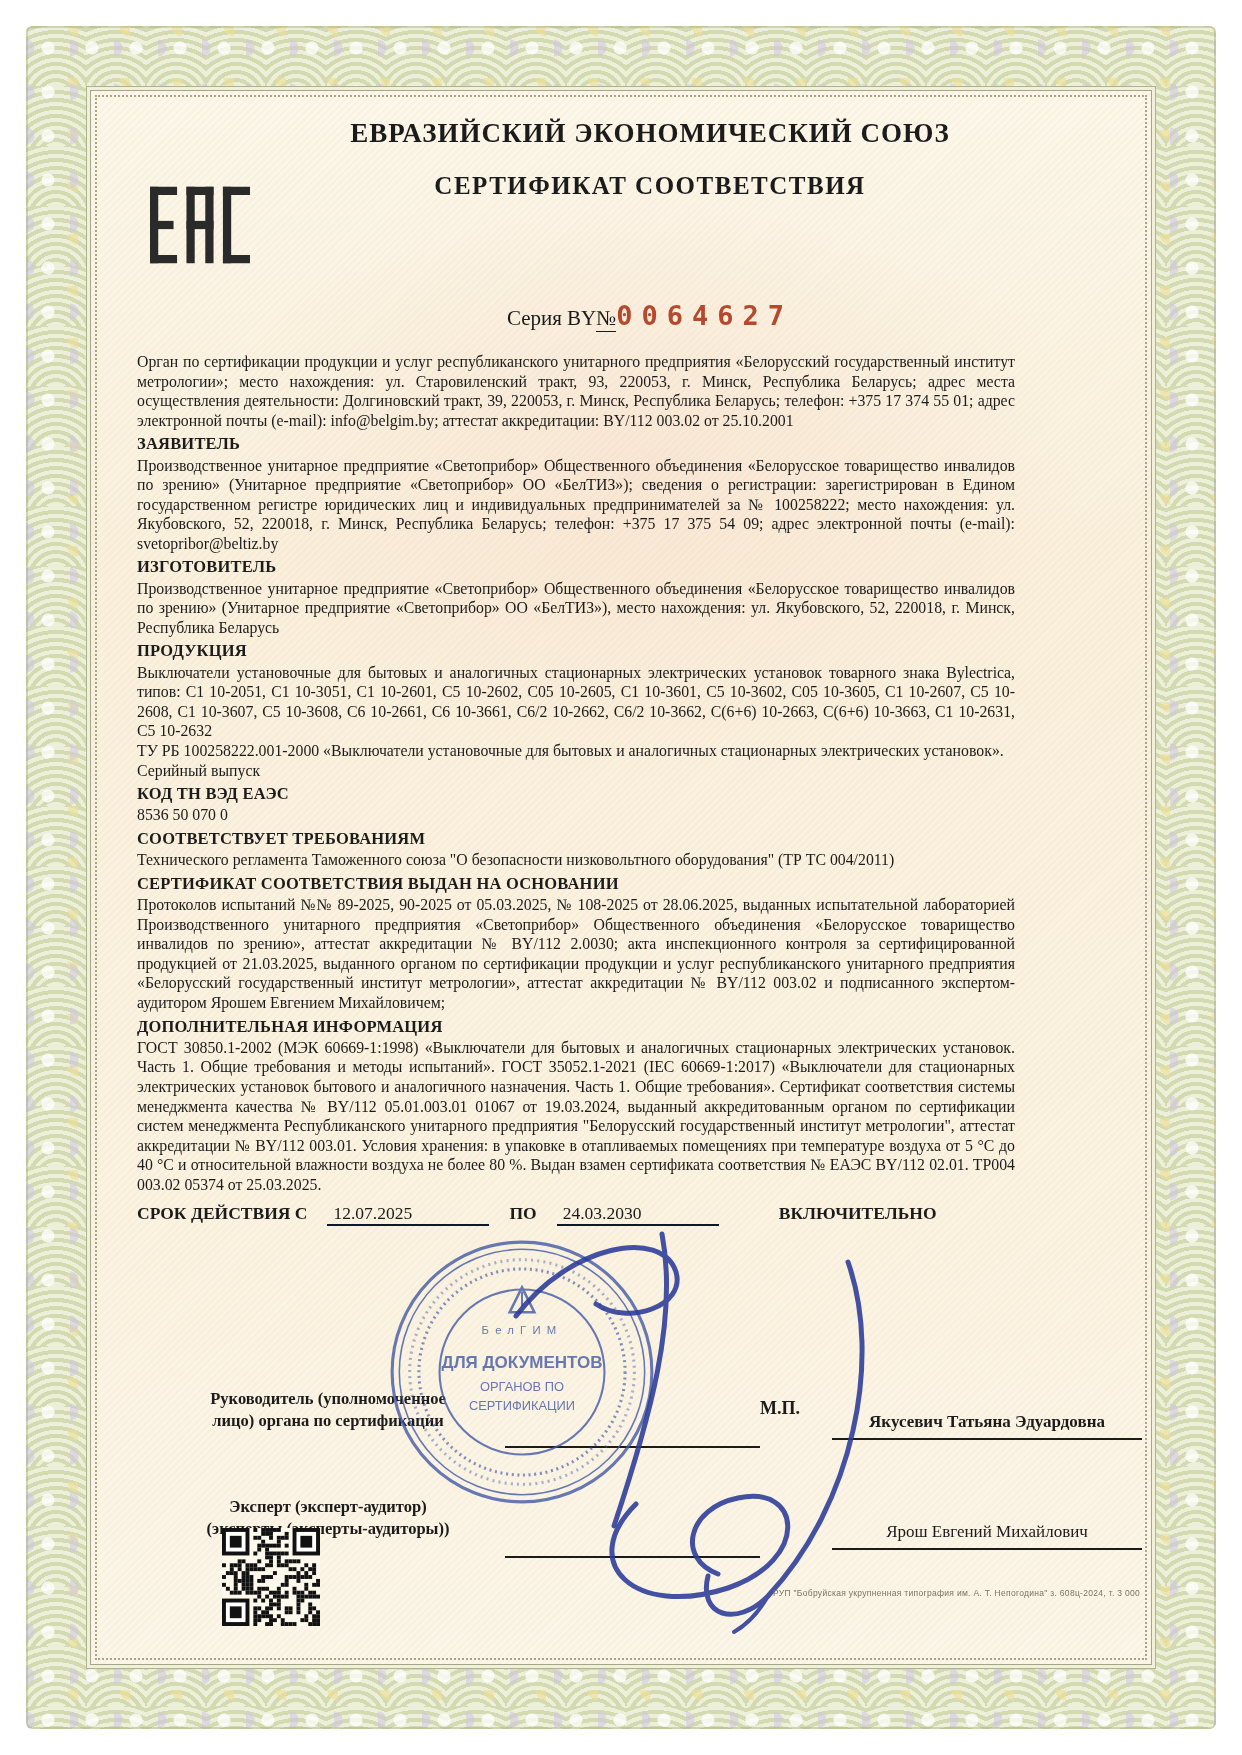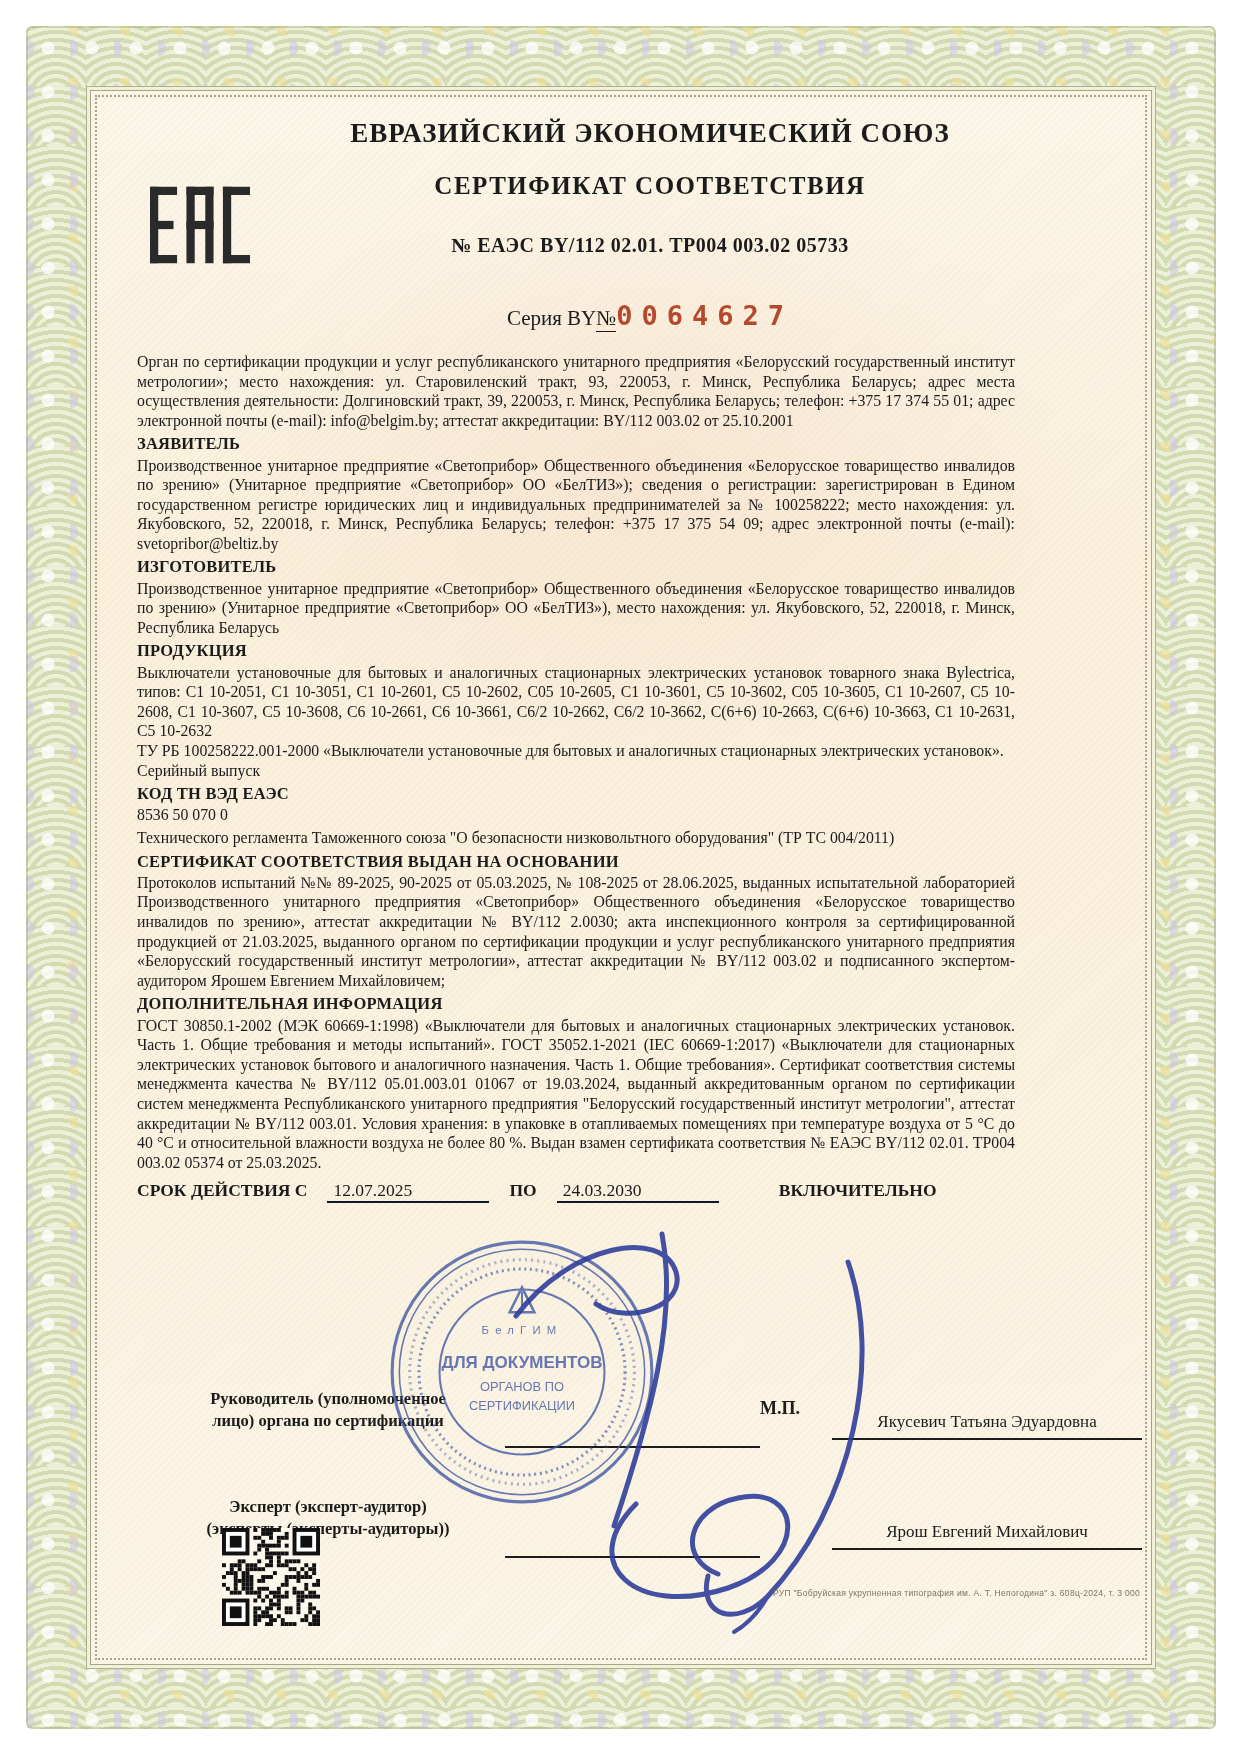--- a/index.html
+++ b/index.html
@@ -80,21 +80,20 @@
           <rect x="62" y="58" width="46" height="14"></rect>
         <rect x="124" y="0" width="14" height="130"></rect>
           <rect x="124" y="0" width="46" height="14"></rect>
         <rect x="124" y="116" width="46" height="14"></rect>
       </g>
     </svg>
   </div>
 
   <div class="t-union">ЕВРАЗИЙСКИЙ ЭКОНОМИЧЕСКИЙ СОЮЗ</div>
   <div class="t-cert">СЕРТИФИКАТ СООТВЕТСТВИЯ</div>
-  <div class="t-number">№ ЕАЭС BY/112 02.01. ТР004 003.02 05733</div>
 
   <div class="series-line">
     <span class="series-label">Серия BY</span>
     <span class="series-no">№</span>
     <span class="series-num" id="series-num" style="color: rgb(181, 73, 45);">0064627</span>
   </div>
 
   <div class="sections">
 
   <div class="section">
@@ -112,40 +111,41 @@
         <div class="sec-h">ПРОДУКЦИЯ</div>
         <p class="sec-p">Выключатели установочные для бытовых и аналогичных стационарных электрических установок товарного знака Bylectrica, типов: С1 10-2051, С1 10-3051, С1 10-2601, С5 10-2602, С05 10-2605, С1 10-3601, С5 10-3602, С05 10-3605, С1 10-2607, С5 10-2608, С1 10-3607, С5 10-3608, С6 10-2661, С6 10-3661, С6/2 10-2662, С6/2 10-3662, С(6+6) 10-2663, С(6+6) 10-3663, С1 10-2631, С5 10-2632</p>
         <p class="sec-p">ТУ РБ 100258222.001-2000 «Выключатели установочные для бытовых и аналогичных стационарных электрических установок».</p>
         <p class="sec-p">Серийный выпуск</p>
       </div>
       <div class="section">
         <div class="sec-h">КОД ТН ВЭД ЕАЭС</div>
         <p class="sec-p">8536 50 070 0</p>
       </div>
       <div class="section">
+        <div class="sec-h">СООТВЕТСТВУЕТ ТРЕБОВАНИЯМ</div>
         <p class="sec-p">Технического регламента Таможенного союза "О безопасности низковольтного оборудования" (ТР ТС 004/2011)</p>
       </div>
       <div class="section">
         <div class="sec-h">СЕРТИФИКАТ СООТВЕТСТВИЯ ВЫДАН НА ОСНОВАНИИ</div>
         <p class="sec-p">Протоколов испытаний №№ 89-2025, 90-2025 от 05.03.2025, № 108-2025 от 28.06.2025, выданных испытательной лабораторией Производственного унитарного предприятия «Светоприбор» Общественного объединения «Белорусское товарищество инвалидов по зрению», аттестат аккредитации № BY/112 2.0030; акта инспекционного контроля за сертифицированной продукцией от 21.03.2025, выданного органом по сертификации продукции и услуг республиканского унитарного предприятия «Белорусский государственный институт метрологии», аттестат аккредитации № BY/112 003.02 и подписанного экспертом-аудитором Ярошем Евгением Михайловичем;</p>
       </div>
       <div class="section">
         <div class="sec-h">ДОПОЛНИТЕЛЬНАЯ ИНФОРМАЦИЯ</div>
         <p class="sec-p">ГОСТ 30850.1-2002 (МЭК 60669-1:1998) «Выключатели для бытовых и аналогичных стационарных электрических установок. Часть 1. Общие требования и методы испытаний». ГОСТ 35052.1-2021 (IEC 60669-1:2017) «Выключатели для стационарных электрических установок бытового и аналогичного назначения. Часть 1. Общие требования». Сертификат соответствия системы менеджмента качества № BY/112 05.01.003.01 01067 от 19.03.2024, выданный аккредитованным органом по сертификации систем менеджмента Республиканского унитарного предприятия "Белорусский государственный институт метрологии", аттестат аккредитации № BY/112 003.01. Условия хранения: в упаковке в отапливаемых помещениях при температуре воздуха от 5 °С до 40 °С и относительной влажности воздуха не более 80 %. Выдан взамен сертификата соответствия № ЕАЭС BY/112 02.01. ТР004 003.02 05374 от 25.03.2025.</p>
       </div>
       <div class="validity"><span>СРОК ДЕЙСТВИЯ С</span><span class="v-date">12.07.2025</span><span>ПО</span><span class="v-date">24.03.2030</span><span class="v-incl">ВКЛЮЧИТЕЛЬНО</span></div>
     </div>
 
   <div class="sig-label" style="left:158px;top:1388px;">
     <div>Руководитель (уполномоченное</div>
     <div>лицо) органа по сертификации</div>
   </div>
   <div class="sig-line" style="left:505px;top:1446px;width:255px;"></div>
   <div class="mp">М.П.</div>
-  <div class="sig-name" style="left:832px;top:1412px;">Якусевич Татьяна Эдуардовна</div>
+  <div class="sig-name" style="left:832px;top:1412px;font-weight:bold;">Якусевич Татьяна Эдуардовна</div>
 
   <div class="sig-label" style="left:158px;top:1496px;">
     <div>Эксперт (эксперт-аудитор)</div>
     <div>(эксперты (эксперты-аудиторы))</div>
   </div>
   <div class="sig-line" style="left:505px;top:1556px;width:255px;"></div>
   <div class="sig-name" style="left:832px;top:1522px;">Ярош Евгений Михайлович</div>
 
   <div class="stamp">
     <svg viewBox="0 0 260 260" width="100%" height="100%">

